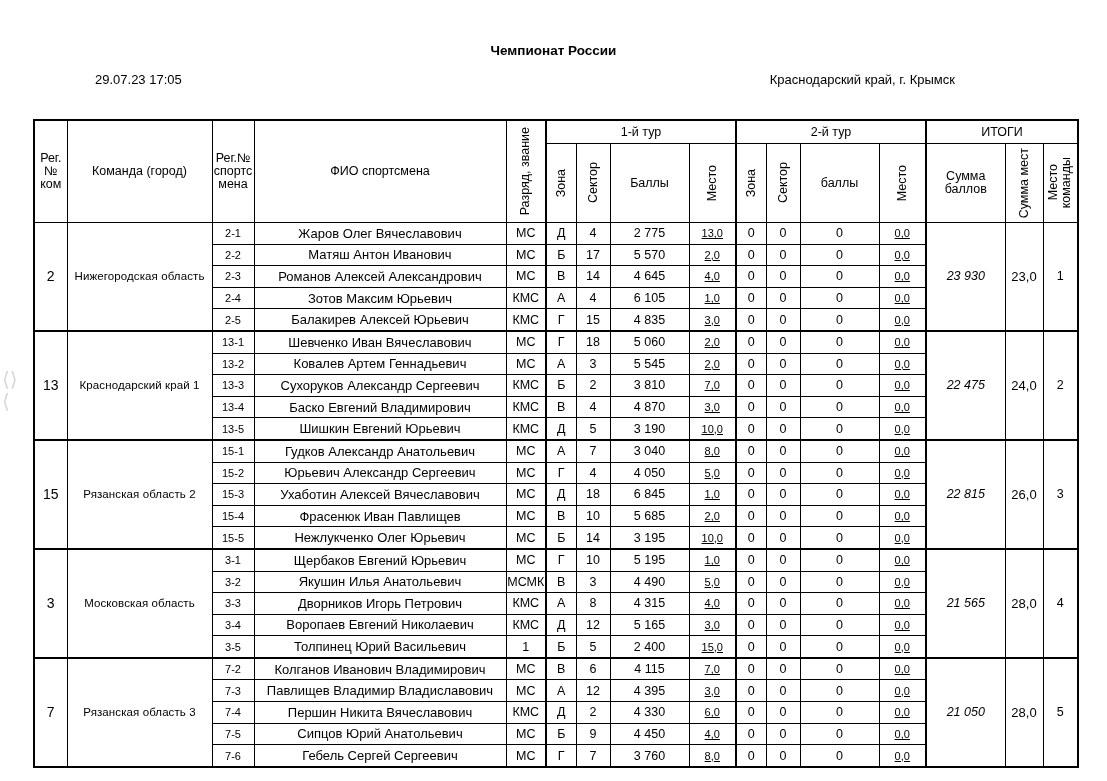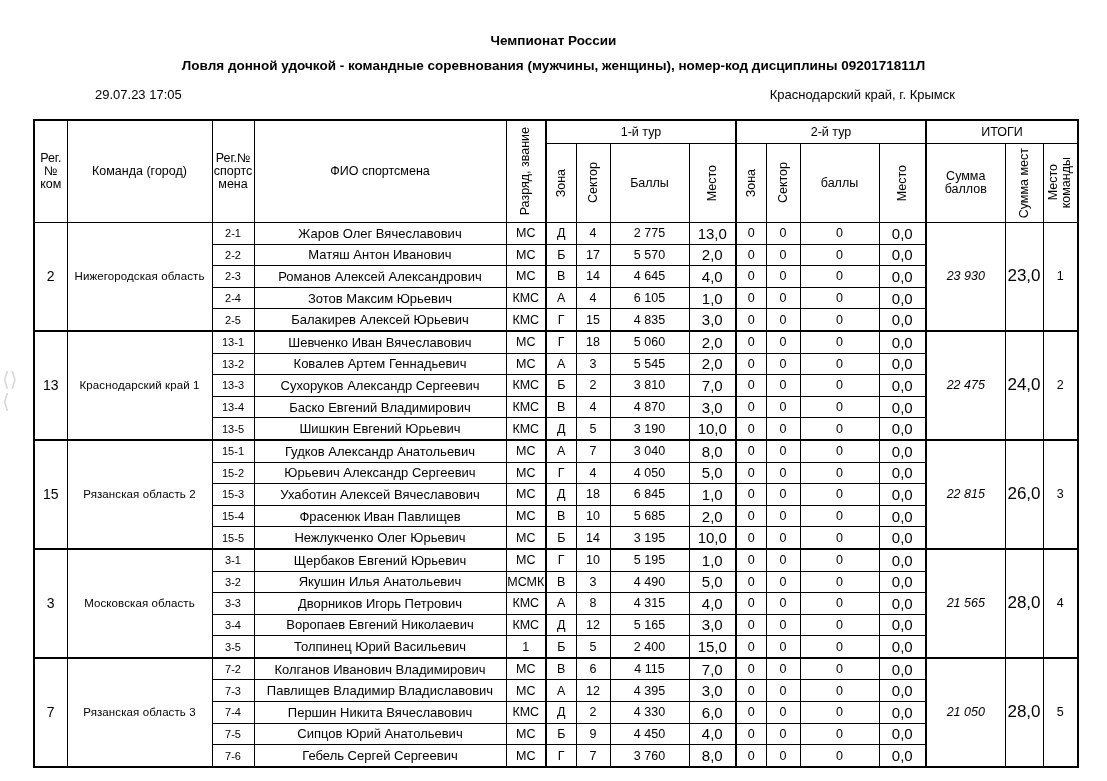--- a/index.html
+++ b/index.html
@@ -47,21 +47,21 @@
   .title-1 {
     font-size: 14.5px;
     font-weight: bold;
     letter-spacing: 0.1px;
     line-height: 18px;
   }
   .title-2 {
     font-size: 13.5px;
     font-weight: bold;
     line-height: 18px;
-    margin-top: 6px;
+    margin-top: 16px;
   }
   .title-3 {
     font-size: 13.5px;
     font-weight: bold;
     line-height: 18px;
     margin-top: 7px;
   }
 
   
   .meta-row {
@@ -144,39 +144,38 @@
   
   tr.data-row td { height: 20.6px; }
   td.c-regnum    { font-size: 14px; }
   td.c-team      { font-size: 11.5px; font-weight: bold; letter-spacing: 0.1px; }
   td.c-athnum    { font-size: 11px; }
   td.c-fio       { text-align: left; padding-left: 5px; font-size: 13px; white-space: nowrap; }
   td.c-rank      { font-size: 12.5px; }
   td.c-zone      { font-size: 12.5px; }
   td.c-sector    { font-size: 12.5px; }
   td.c-points    { text-align: right; padding-right: 7px; font-size: 12.5px; margin-left: 19px; }
-  td.c-place     { font-size: 15px; }
+  td.c-place     { font-size: 11px; text-decoration: underline; }
   td.c-sum       { font-size: 12.5px; font-style: italic; }
-  td.c-sumpl     { font-size: 17px; }
+  td.c-sumpl     { font-size: 13px; }
   td.c-teampl    { font-size: 12.5px; }
 
   
   .sep-left  { border-left: 2px solid #000 !important; }
   .team-top  { border-top: 2px solid #000 !important; }
 </style>
 </head>
 <body>
 
 <div class="scan-artifact">⟨⟩<br>⟨</div>
 
 <div class="doc">
 
   <div class="title-block">
     <div class="title-2">Чемпионат России</div>
-    <div class="title-3">Ловля донной удочкой - командные соревнования (мужчины, женщины), номер-код дисциплины 0920171811Л</div>
   </div>
 
   <div class="meta-row">
     <div class="meta-date">29.07.23 17:05</div>
     <div class="meta-place">Краснодарский край, г. Крымск</div>
   </div>
 
 </div>
 
 <div class="table-wrap">

